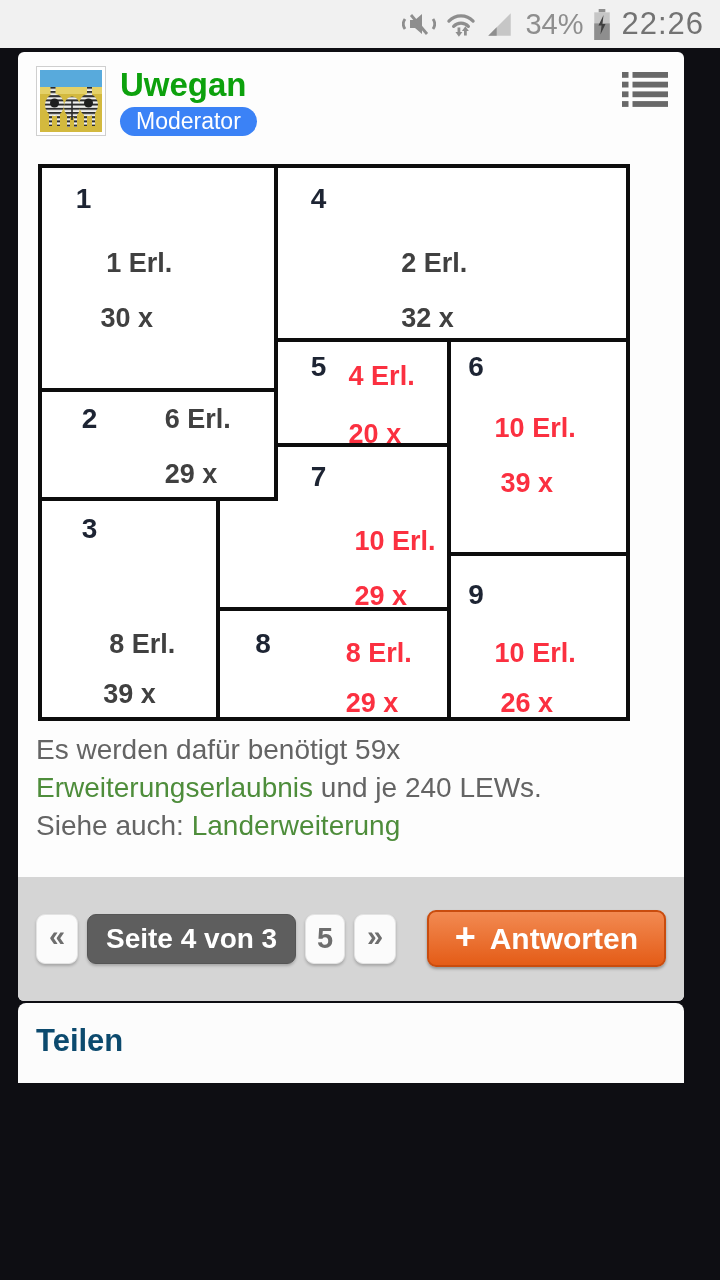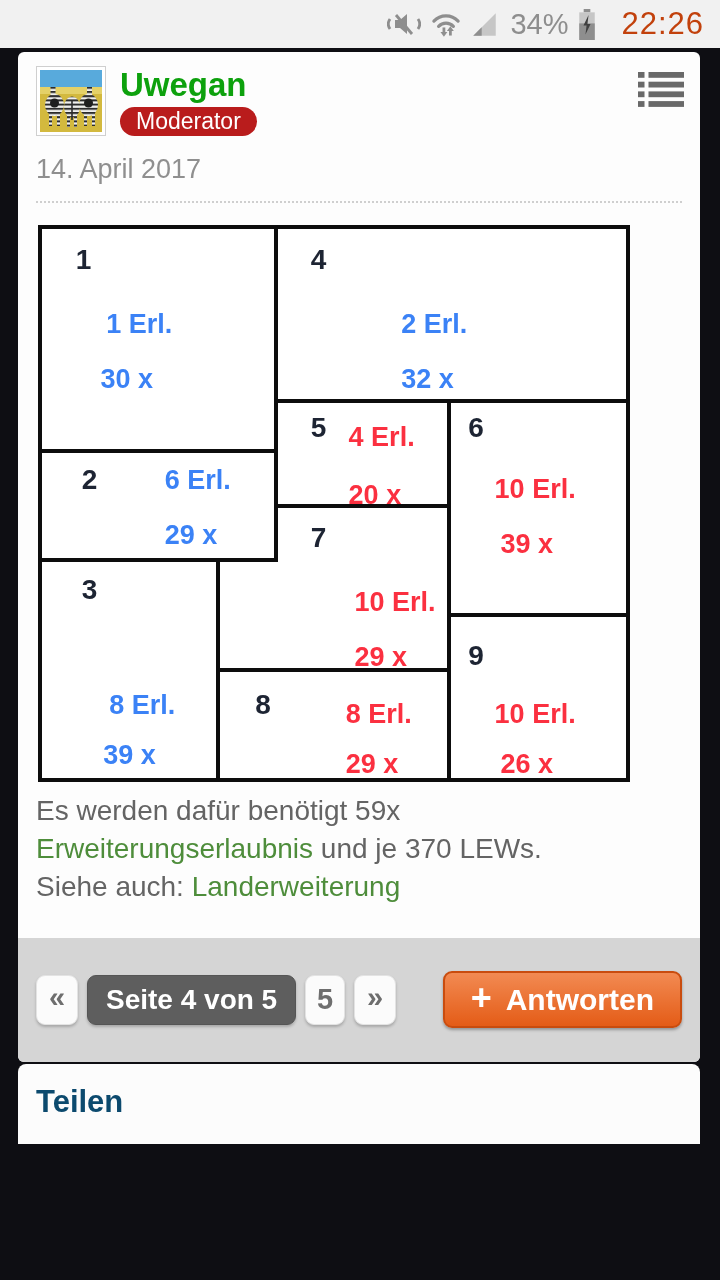--- a/index.html
+++ b/index.html
@@ -3,56 +3,56 @@
 <meta charset="utf-8">
 <style>
   html,body{margin:0;padding:0;width:720px;height:1280px;overflow:hidden;
     background:#0e0e13;font-family:"Liberation Sans",sans-serif;}
   *{box-sizing:border-box;}
 
   
   .statusbar{height:48px;background:#f1f1f1;display:flex;align-items:center;
     justify-content:flex-end;padding-right:16px;gap:10px;}
   .statusbar .pct{font-size:29px;color:#8e8e8e;margin-left:2px;}
-  .statusbar .time{font-size:31px;color:#c2410c;margin-left:15px;letter-spacing:1px;}
+  .statusbar .time{font-size:31px;color:#737373;margin-left:0;letter-spacing:1px;}
   .sicon{display:block;}
 
   
-  .page{height:1232px;padding:4px 20px 0 18px;overflow:hidden;}
+  .page{height:1232px;padding:4px 36px 0 18px;overflow:hidden;}
   .card{background:#fdfdfd;border-radius:6px;overflow:hidden;}
 
   
   .post-header{position:relative;padding:14px 18px 6px 18px;display:flex;}
   .avatar-frame{width:70px;height:70px;background:#fff;border:1px solid #cfcfcf;
     padding:3px;flex:0 0 auto;}
   .avatar-frame svg{display:block;}
   .hgroup{margin-left:14px;padding-top:2px;}
   .username{color:#0da10d;font-size:33px;font-weight:bold;line-height:34px;}
-  .badge{display:inline-block;margin-top:5px;background:#b91c1c;color:#fff;
+  .badge{display:inline-block;margin-top:5px;background:#3b82f6;color:#fff;
     font-size:23px;line-height:29px;padding:0 16px;border-radius:15px;}
   .menu-btn{position:absolute;right:16px;top:20px;}
 
   
   .post-date{margin:0 18px;padding:12px 0 16px 0;border-bottom:2px dotted #cfcfcf;
     color:#8f8f8f;font-size:27px;}
 
   
   .post-body{padding:20px 18px 32px 18px;color:#646464;font-size:28px;line-height:38px;}
   .post-body p{margin:0;}
   .p1{margin-bottom:40px !important;}
   .p3{margin-top:10px !important;}
   a.glink{color:#4e8d3b;text-decoration:none;}
 
   
   .mapwrap{position:relative;width:592px;height:557px;margin:2px 0 0 2px;
     background:#fff;border:4px solid #0d0d0d;}
   .wall{position:absolute;background:#0d0d0d;}
   .dl{position:absolute;font-weight:bold;font-size:27px;white-space:nowrap;line-height:30px;}
   .dl.num{color:#1d2433;font-size:28px;}
-  .dl.green{color:#3b82f6;text-align:right;}
+  .dl.green{color:#404040;text-align:right;}
   .dl.red{color:#fb3040;margin-top:9px;}
 
   
   .post-footer{background:#d5d5d5;padding:33px 18px 34px 18px;display:flex;
     align-items:center;justify-content:space-between;}
   .nav{display:flex;align-items:center;gap:9px;}
   .pbtn{height:50px;border-radius:9px;display:flex;align-items:center;justify-content:center;
     background:#fbfbfb;border:1px solid #e3e3e3;box-shadow:0 2px 3px rgba(0,0,0,.22);
     color:#6e6e6e;font-size:29px;font-weight:bold;}
   .pbtn.arrow{width:42px;padding-bottom:4px;}
@@ -157,21 +157,20 @@
           <rect x="0" y="9.7" width="6.5" height="5.8"></rect>
             <rect x="10.5" y="9.7" width="35.5" height="5.8"></rect>
           <rect x="0" y="19.4" width="6.5" height="5.8"></rect>
             <rect x="10.5" y="19.4" width="35.5" height="5.8"></rect>
           <rect x="0" y="29.1" width="6.5" height="5.8"></rect>
             <rect x="10.5" y="29.1" width="35.5" height="5.8"></rect>
         </g>
       </svg>
     </div>
 
-    <div class="post-date">14. April 2017</div>
 
     <div class="post-body">
 
       <div class="mapwrap">
         <div class="wall" style="left:39.7%;top:0;width:4px;height:60%"></div>
         <div class="wall" style="left:29.8%;top:60%;width:4px;height:40%"></div>
         <div class="wall" style="left:69.3%;top:31%;width:4px;height:69%"></div>
         <div class="wall" style="left:39.7%;top:31%;width:60.3%;height:4px"></div>
         <div class="wall" style="left:0;top:40%;width:40.4%;height:4px"></div>
         <div class="wall" style="left:39.7%;top:50%;width:30.3%;height:4px"></div>
@@ -210,29 +209,29 @@
         <span class="dl num" style="left:36.5%;top:84%">8</span>
         <span class="dl red" style="left:52%;top:84%">8 Erl.</span>
         <span class="dl red" style="left:52%;top:93%">29 x</span>
 
         <span class="dl num" style="left:73%;top:75%">9</span>
         <span class="dl red" style="left:77.5%;top:84%">10 Erl.</span>
         <span class="dl red" style="left:78.5%;top:93%">26 x</span>
       </div>
 
       <p class="p3">
-        <span>Es werden dafür benötigt 59x </span><a class="glink">Erweiterungserlaubnis</a><span> und je 370 LEWs.</span><br>
+        <span>Es werden dafür benötigt 59x </span><a class="glink">Erweiterungserlaubnis</a><span> und je 240 LEWs.</span><br>
         <span>Siehe auch: </span><a class="glink">Landerweiterung</a>
       </p>
     </div>
 
     <div class="post-footer">
       <div class="nav">
         <div class="pbtn arrow">«</div>
-        <div class="pbtn current">Seite 4 von 5</div>
+        <div class="pbtn current">Seite 4 von 3</div>
         <div class="pbtn num">5</div>
         <div class="pbtn arrow">»</div>
       </div>
       <div class="reply-btn">
         <span class="plus">+</span>
         <span>Antworten</span>
       </div>
     </div>
   </div>
 

